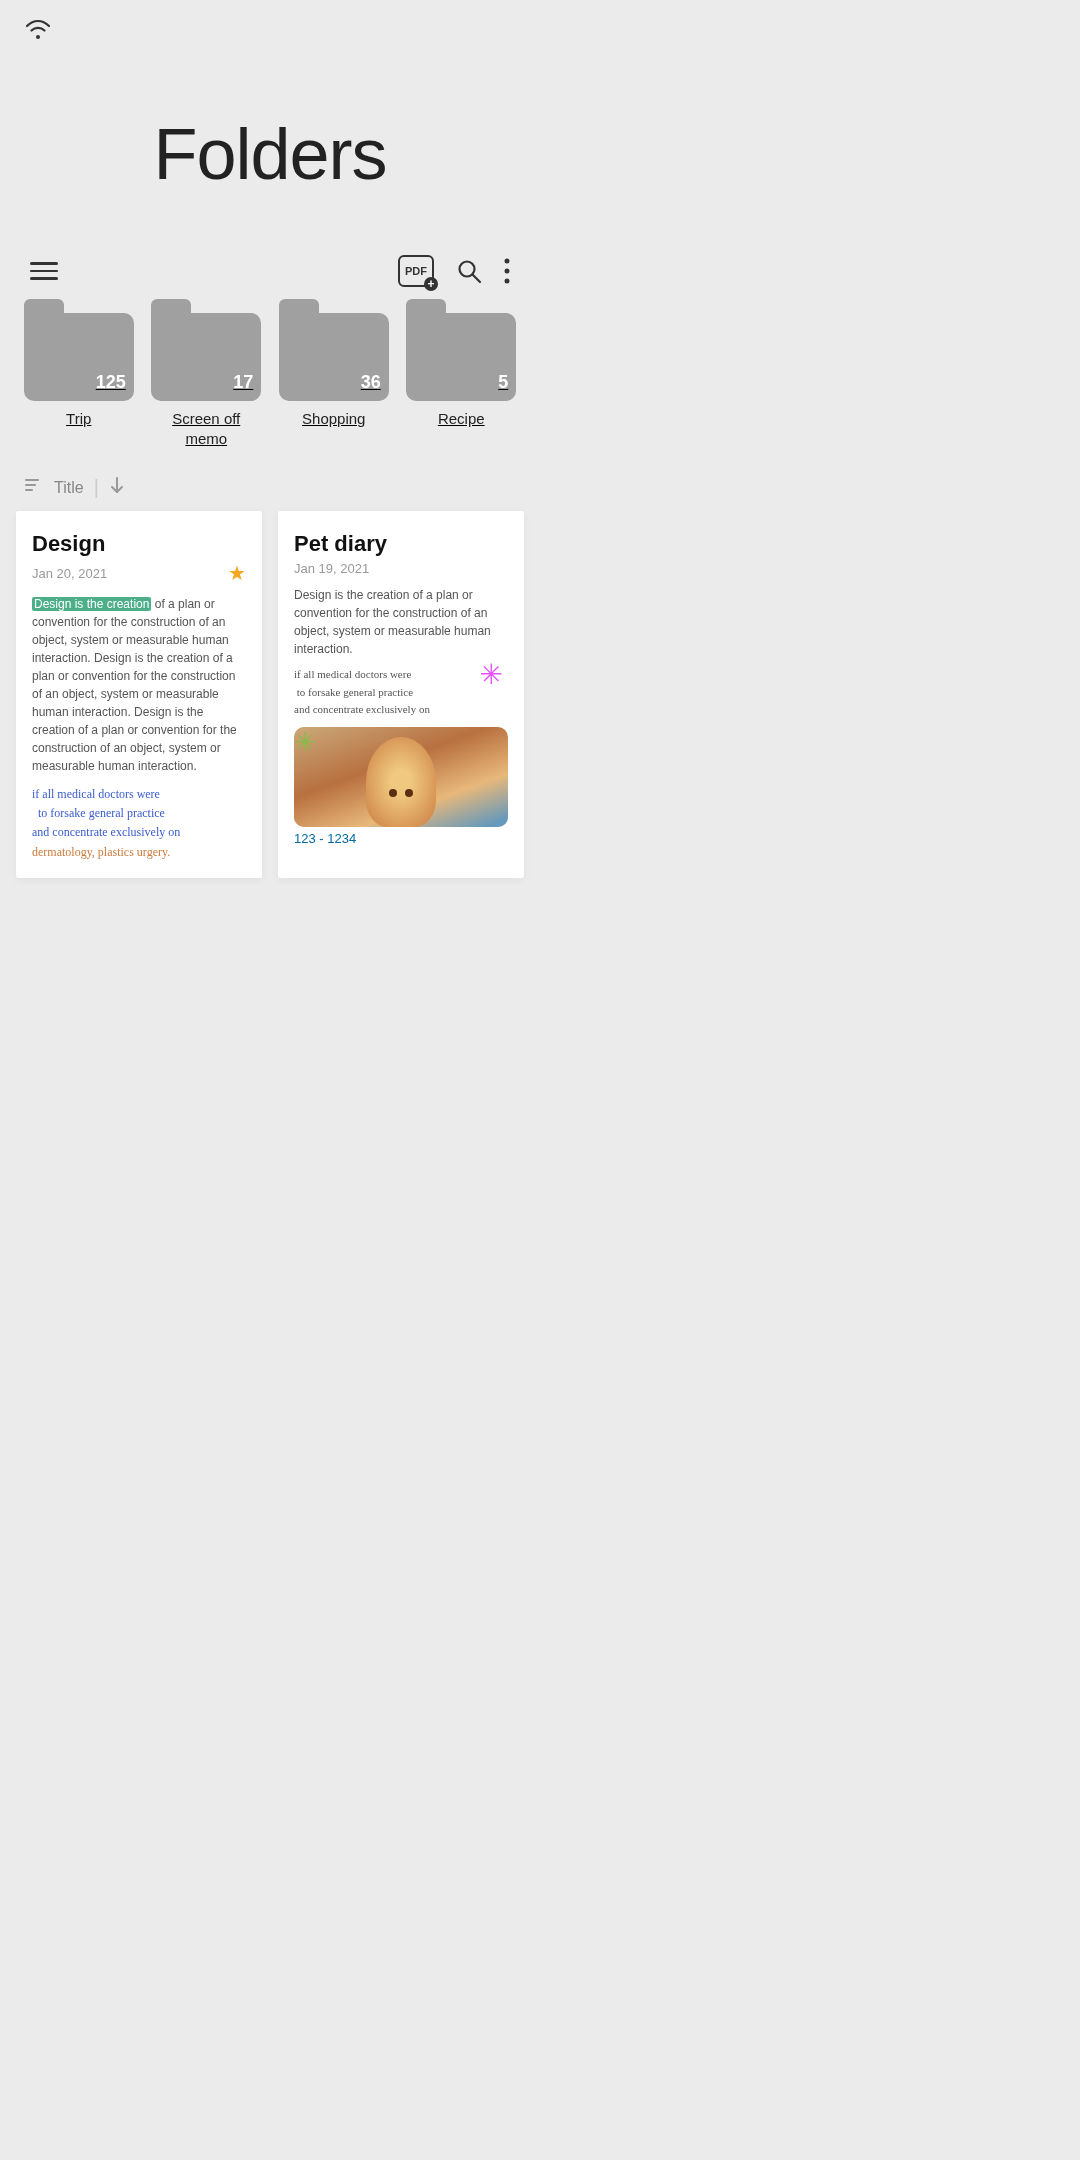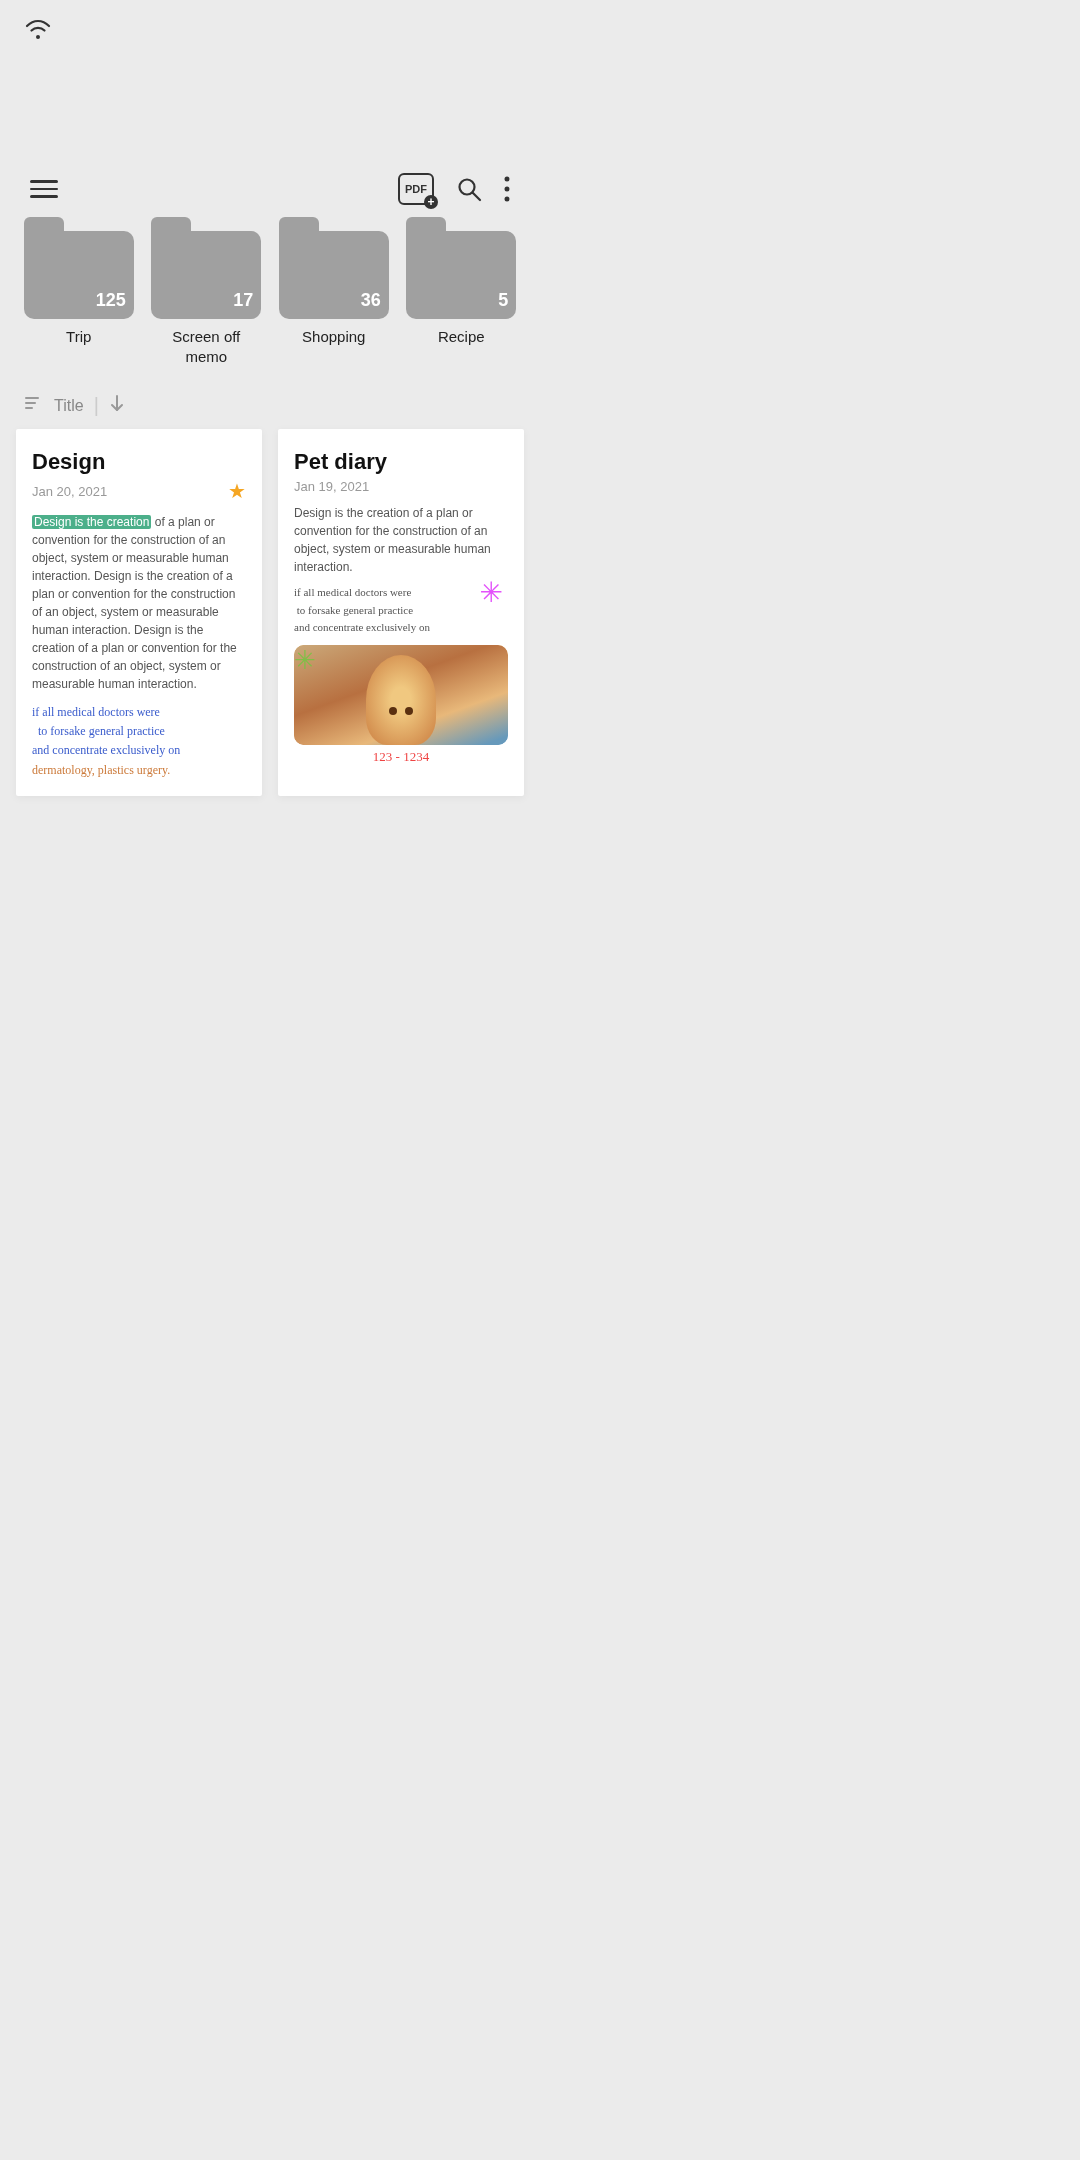--- a/index.html
+++ b/index.html
@@ -87,21 +87,21 @@
     }
 
     
     .folder-grid {
       display: grid;
       grid-template-columns: repeat(4, 1fr);
       gap: 10px;
       padding: 10px 20px 20px;
     }
     .folder-item {
-      display: flex; flex-direction: column; align-items: center; cursor: pointer;
+      display: flex; flex-direction: column; align-items: center; cursor: pointer; text-decoration: underline;
     }
     .folder-shape {
       width: 110px;
       height: 88px;
       background: #a0a0a0;
       border-radius: 0 10px 10px 10px;
       position: relative;
       display: flex; align-items: flex-end; justify-content: flex-end;
       padding: 8px;
     }
@@ -209,24 +209,24 @@
     .note-image {
       width: 100%;
       height: 100px;
       border-radius: 10px;
       background: linear-gradient(135deg, #d4a96a 0%, #c8824a 40%, #e8b87a 70%, #5599cc 100%);
       position: relative;
       overflow: hidden;
       margin-top: 8px;
     }
     .note-image-label {
-      font-family: Liberation Serif, serif;
+      font-family: Liberation Sans, sans-serif;
       font-size: 13px;
-      color: #ef4444;
-      text-align: center;
+      color: #0369a1;
+      text-align: left;
       margin-top: 4px;
     }
     .handwriting-right {
       font-family: 'Segoe Script', 'Comic Sans MS', cursive;
       font-size: 11px;
       color: #555;
       line-height: 1.6;
       margin-top: 6px;
     }
   </style>
@@ -237,20 +237,21 @@
   <span class="wifi-icon">
     <svg width="28" height="22" viewBox="0 0 28 22" fill="none">
       <path d="M14 17a2 2 0 110 4 2 2 0 010-4z" fill="#333"></path>
       <path d="M7.5 12.5C9.2 10.8 11.5 9.8 14 9.8s4.8 1 6.5 2.7" stroke="#333" stroke-width="2.2" stroke-linecap="round" fill="none"></path>
       <path d="M3 8C6.1 4.9 10.3 3 14 3s7.9 1.9 11 5" stroke="#333" stroke-width="2.2" stroke-linecap="round" fill="none"></path>
     </svg>
   </span>
 </div>
 
 <div class="hero">
+  <div class="hero-title">Folders</div>
 </div>
 
 <div class="toolbar">
   <div class="toolbar-left">
     <div class="hamburger-icon">
       <span></span>
         <span></span>
         <span></span>
     </div>
   </div>

